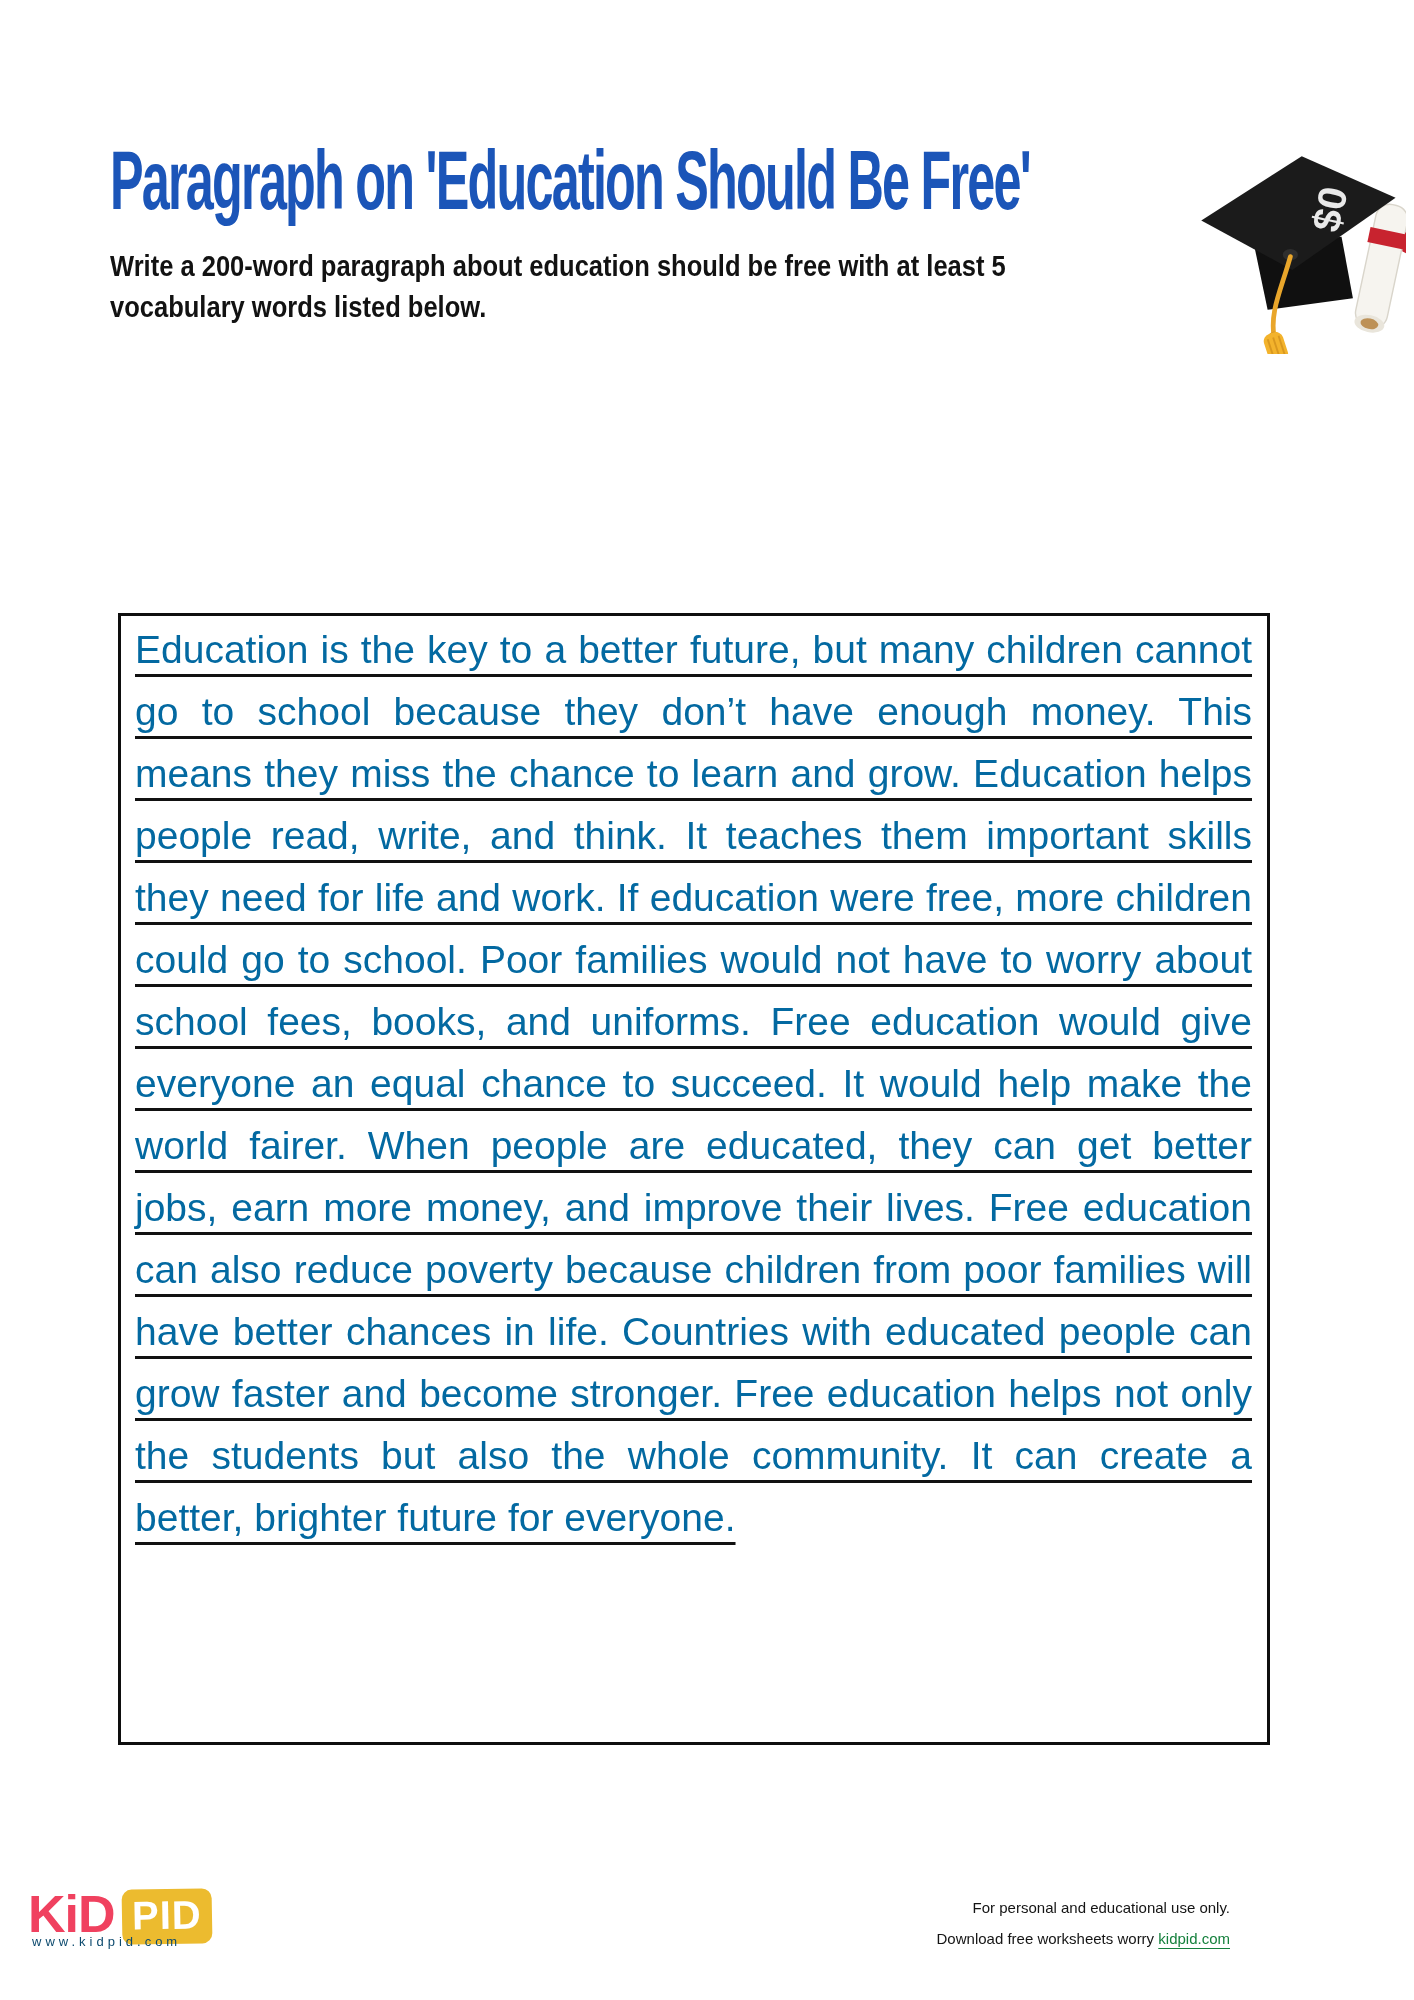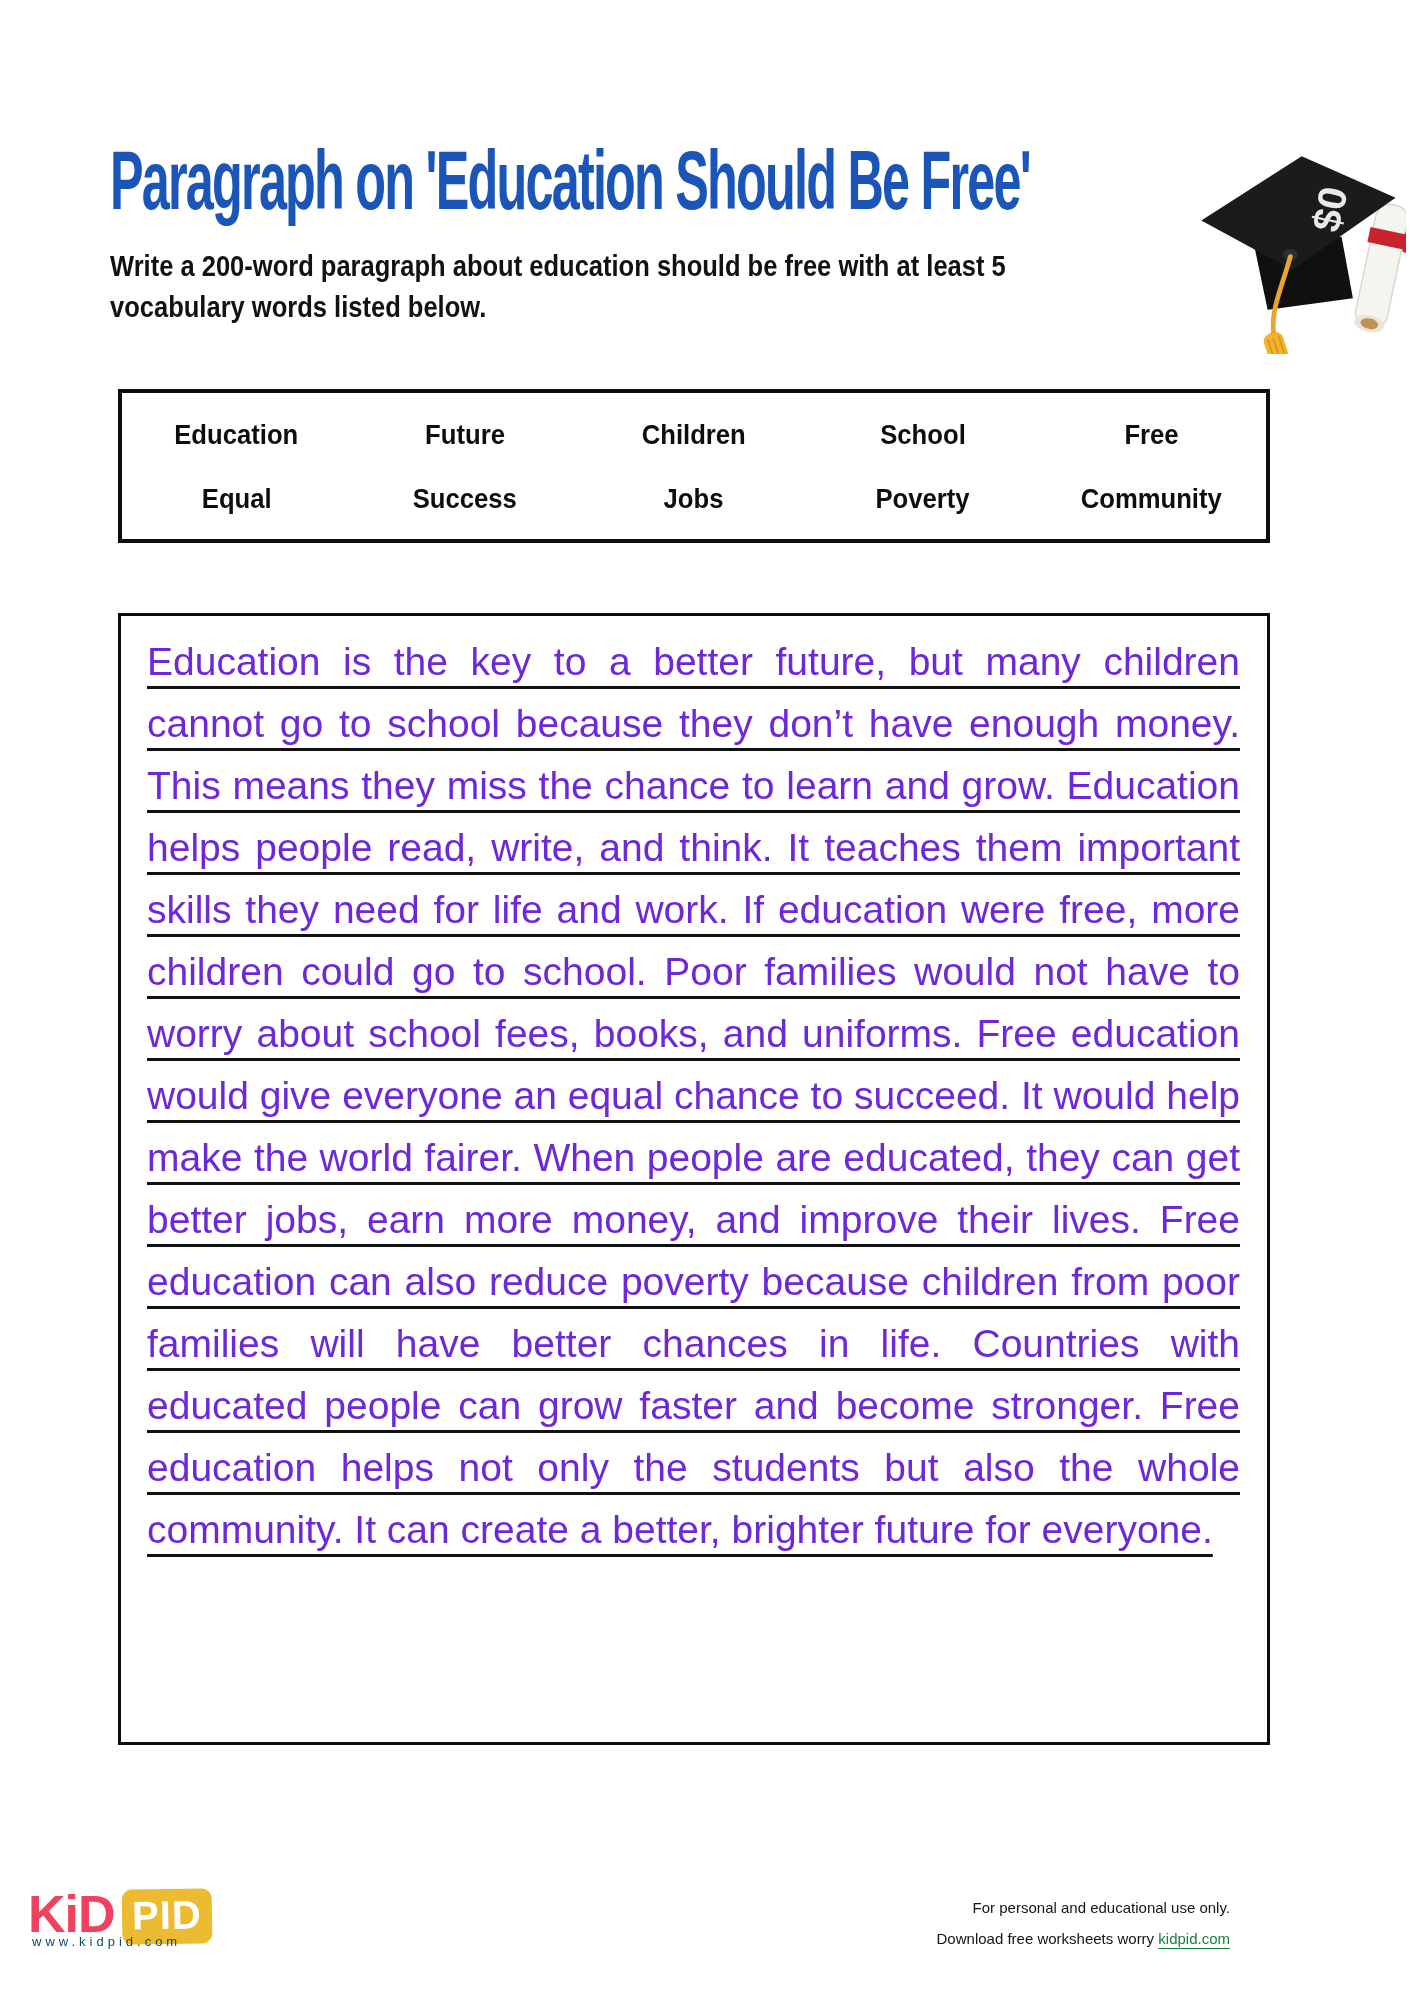--- a/index.html
+++ b/index.html
@@ -35,21 +35,21 @@
     transform:scaleX(0.95);
   }
 
   
   .para-box{
     position:absolute;left:118px;top:613px;width:1152px;height:1132px;
     border:3px solid #0e0e0e;box-sizing:border-box;background:#fff;
     padding:3px 15px 0 14px;overflow:hidden;
   }
   .para-text{
-    margin:12px;font-size:39px;line-height:62px;font-weight:400;color:#6d28d9;
+    margin:0;font-size:39px;line-height:62px;font-weight:400;color:#0369a1;
     text-align:justify;
     text-decoration:underline;text-decoration-thickness:3px;text-underline-offset:11px;
     text-decoration-color:#111;
   }
 
   
   .logo{position:absolute;left:28px;top:1884px;display:flex;align-items:flex-end;}
   .logo-kid{
     font-size:52px;font-weight:800;color:var(--logo-pink);letter-spacing:-1px;
   }
@@ -101,32 +101,20 @@
     <path d="M108,114 C98,150 86,172 91,200" fill="none" stroke="#E9A62B" stroke-width="5" stroke-linecap="round"></path>
     <circle cx="91" cy="199" r="6" fill="#d9981f"></circle>
     <g transform="rotate(-18 92 206)">
       <rect x="81" y="194" width="21" height="32" rx="8" fill="#F3B32C"></rect>
       <line x1="86" y1="199" x2="86" y2="222" stroke="#d9981f" stroke-width="2"></line>
       <line x1="92" y1="199" x2="92" y2="224" stroke="#d9981f" stroke-width="2"></line>
       <line x1="98" y1="199" x2="98" y2="222" stroke="#d9981f" stroke-width="2"></line>
     </g>
   </svg>
 
-  <section class="vocab-box">
-    <span class="vocab-word">Education</span>
-    <span class="vocab-word">Future</span>
-    <span class="vocab-word">Children</span>
-    <span class="vocab-word">School</span>
-    <span class="vocab-word">Free</span>
-    <span class="vocab-word">Equal</span>
-    <span class="vocab-word">Success</span>
-    <span class="vocab-word">Jobs</span>
-    <span class="vocab-word">Poverty</span>
-    <span class="vocab-word">Community</span>
-  </section>
 
   <section class="para-box">
     <p class="para-text">Education is the key to a better future, but many children cannot go to school because they don’t have enough money. This means they miss the chance to learn and grow. Education helps people read, write, and think. It teaches them important skills they need for life and work. If education were free, more children could go to school. Poor families would not have to worry about school fees, books, and uniforms. Free education would give everyone an equal chance to succeed. It would help make the world fairer. When people are educated, they can get better jobs, earn more money, and improve their lives. Free education can also reduce poverty because children from poor families will have better chances in life. Countries with educated people can grow faster and become stronger. Free education helps not only the students but also the whole community. It can create a better, brighter future for everyone.</p>
   </section>
 
   <div class="logo">
     <span class="logo-kid">KiD</span>
     <span class="logo-pid">PID</span>
   </div>
   <div class="website">www.kidpid.com</div>

